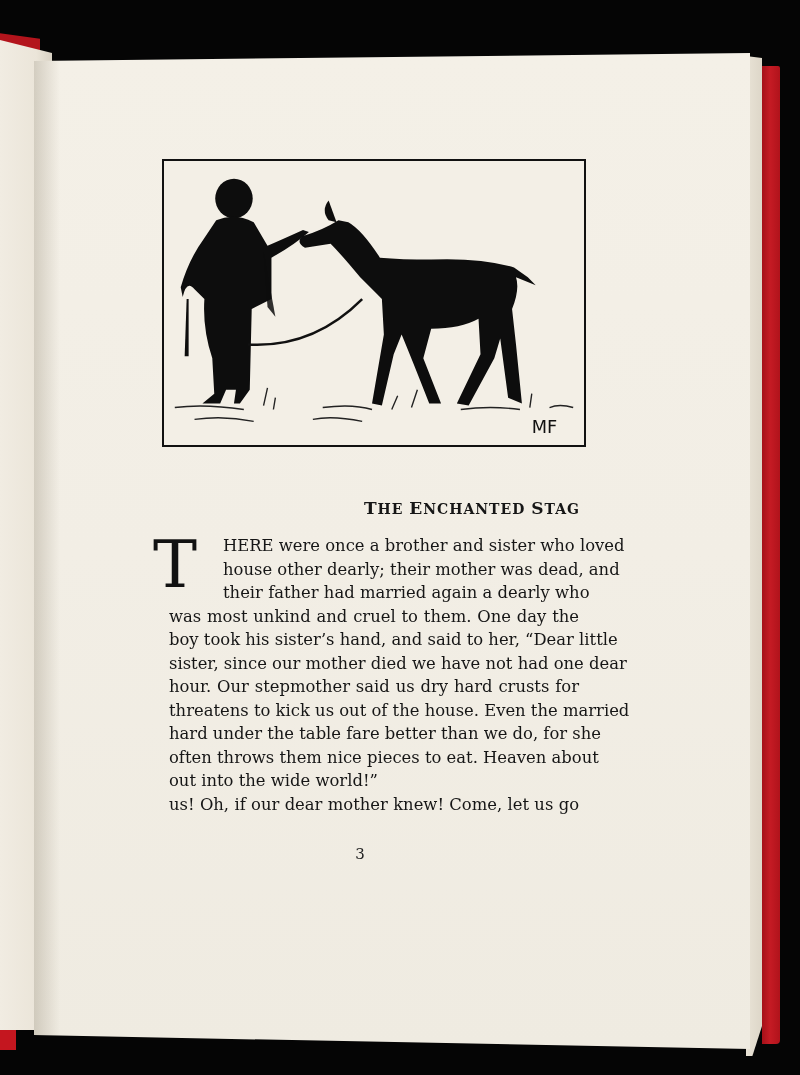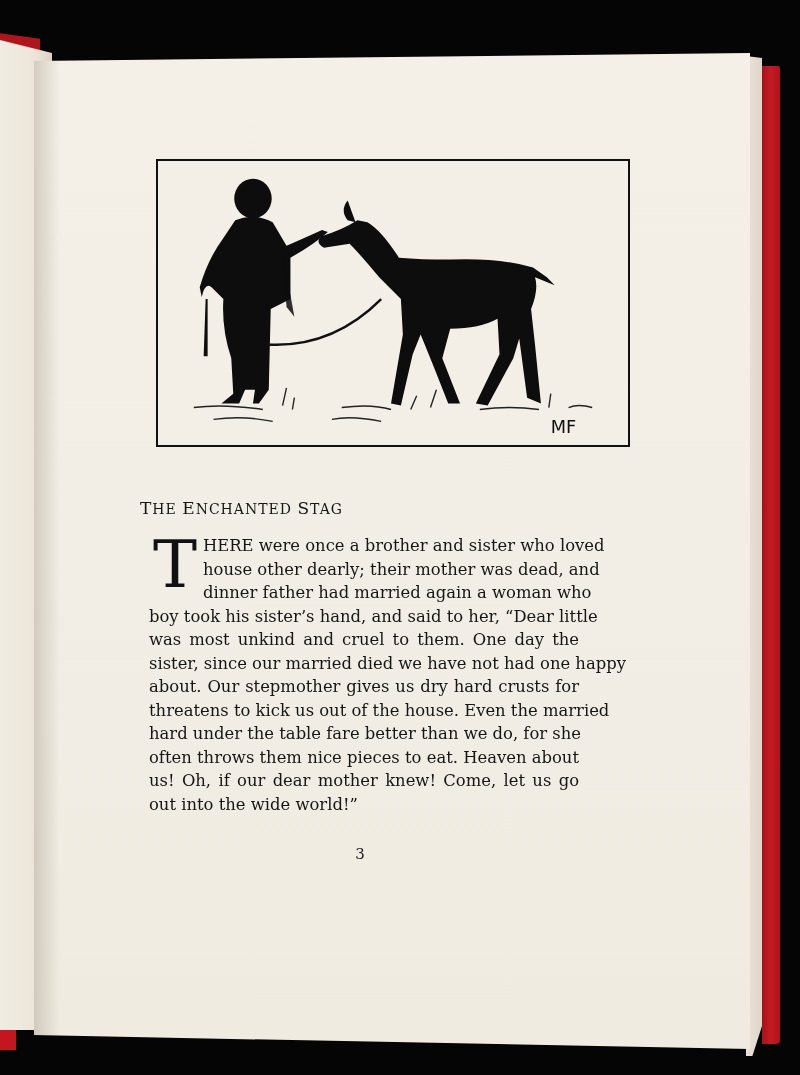--- a/index.html
+++ b/index.html
@@ -34,35 +34,35 @@
   .page {
     position: absolute; left: 34px; top: 53px; width: 716px; height: 996px;
     background: linear-gradient(180deg, #f4f0e7 0%, #f2eee5 50%, #efebe1 100%);
     clip-path: polygon(0 8px, 100% 0, 100% 100%, 0 98.6%);
   }
   .page::before {
     content: ""; position: absolute; left: 0; top: 0; width: 26px; height: 100%;
     background: linear-gradient(90deg, rgba(150,140,120,0.35), rgba(150,140,120,0));
   }
   .illustration {
-    position: absolute; left: 156px; top: 159px; width: 474px; height: 288px;
+    position: absolute; left: 162px; top: 159px; width: 424px; height: 288px;
     border: 2.5px solid #111; box-sizing: border-box; background: #f3efe6;
   }
   .illustration svg { width: 100%; height: 100%; display: block; }
   .title {
-    position: absolute; left: 140px; top: 498px; width: 440px; text-align: left;
+    position: absolute; left: 140px; top: 498px; width: 440px; text-align: right;
     font-size: 14px; letter-spacing: 1px; color: #161616; font-variant: small-caps;
-    font-weight: normal;
+    font-weight: bold;
   }
   .title .cap { font-size: 17px; }
   .body-text {
     position: absolute; left: 149px; top: 534px; width: 430px;
     font-size: 16.4px; line-height: 23.5px; color: #161616;
   }
-  .line { display: block; white-space: nowrap; text-align: justify; text-align-last: justify; }
+  .line { display: block; white-space: nowrap; text-align: justify; text-align-last: justify; margin-left: 20px; }
   .line.last { text-align-last: left; }
   .line.indent { padding-left: 54px; }
   .dropcap {
     position: absolute; left: 4px; top: 2px; font-size: 66px; line-height: 58px;
     font-family: "DejaVu Serif", serif; color: #111; font-weight: normal;
   }
   .page-number {
     position: absolute; left: 340px; top: 845px; width: 40px; text-align: center;
     font-size: 15px; color: #222;
   }
@@ -104,25 +104,25 @@
 </div>
 
 <div class="title">
   <span class="cap">T</span><span>HE </span><span class="cap">E</span><span>NCHANTED </span><span class="cap">S</span><span>TAG</span>
 </div>
 
 <div class="body-text">
   <span class="dropcap">T</span>
   <span class="line indent">HERE were once a brother and sister who loved</span>
   <span class="line indent">house other dearly; their mother was dead, and</span>
-  <span class="line indent">dinner father had married again a woman who</span>
+  <span class="line indent">their father had married again a dearly who</span>
+  <span class="line">was most unkind and cruel to them.  One day the</span>
   <span class="line">boy took his sister’s hand, and said to her, “Dear little</span>
-  <span class="line">was most unkind and cruel to them.  One day the</span>
-  <span class="line">sister, since our married died we have not had one happy</span>
-  <span class="line">about.  Our stepmother gives us dry hard crusts for</span>
+  <span class="line">sister, since our mother died we have not had one dear</span>
+  <span class="line">hour.  Our stepmother said us dry hard crusts for</span>
   <span class="line">threatens to kick us out of the house.  Even the married</span>
   <span class="line">hard under the table fare better than we do, for she</span>
   <span class="line">often throws them nice pieces to eat.  Heaven about</span>
+  <span class="line last">out into the wide world!”</span>
   <span class="line">us!  Oh, if our dear mother knew!  Come, let us go</span>
-  <span class="line last">out into the wide world!”</span>
 </div>
 
 <div class="page-number">3</div>
 
 </body></html>

